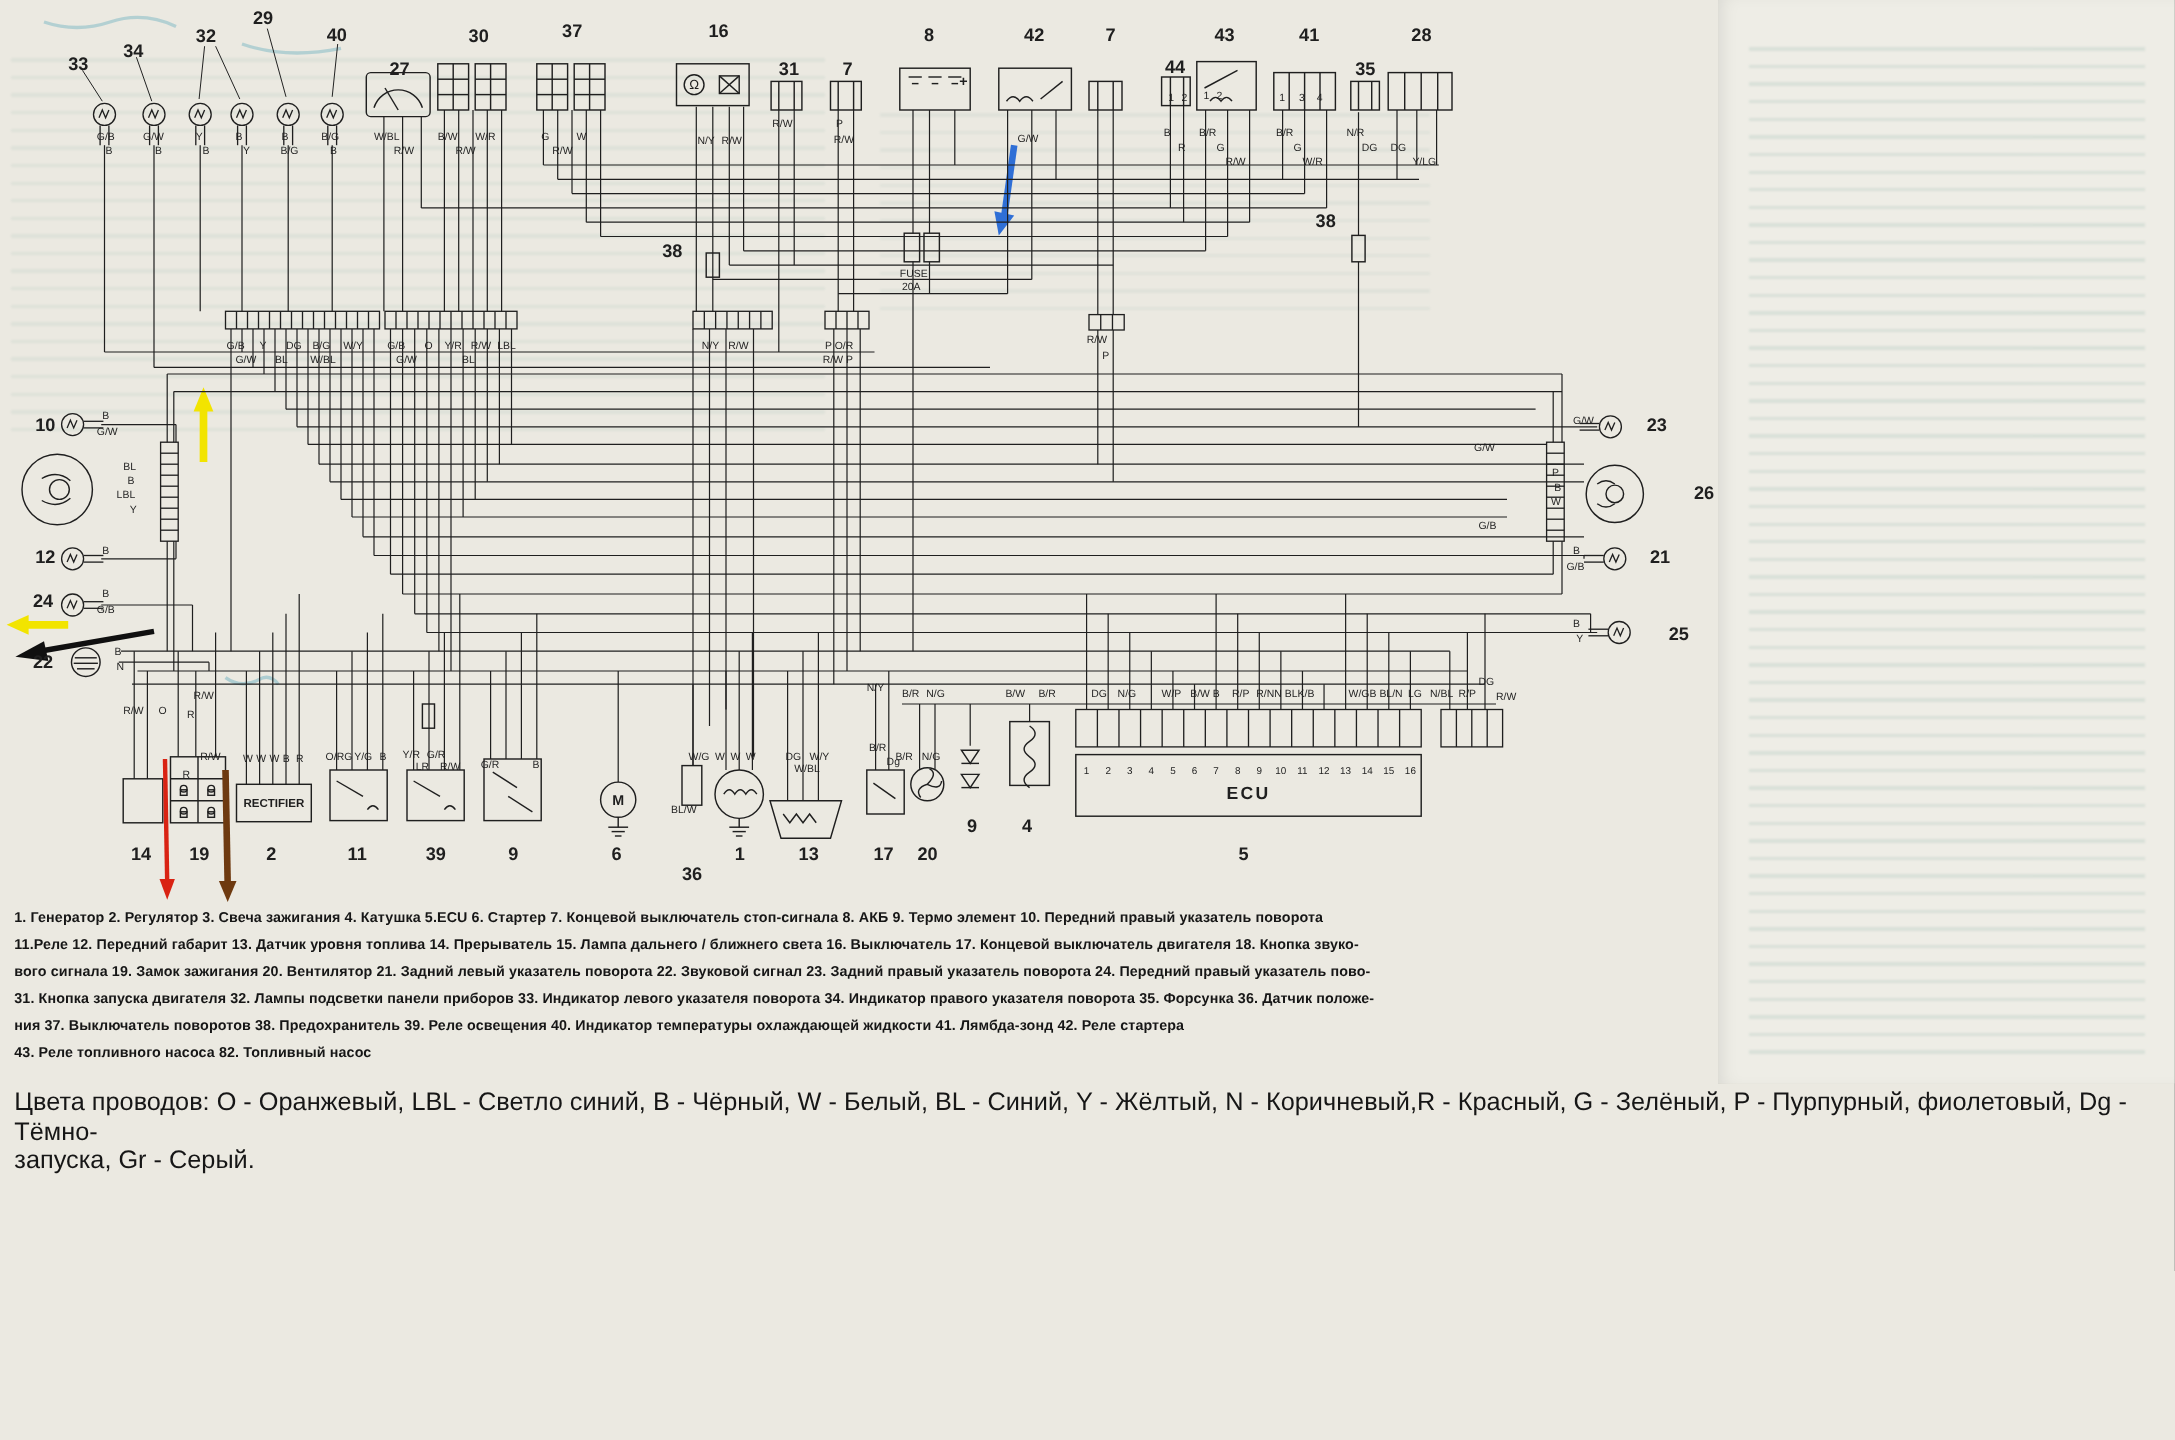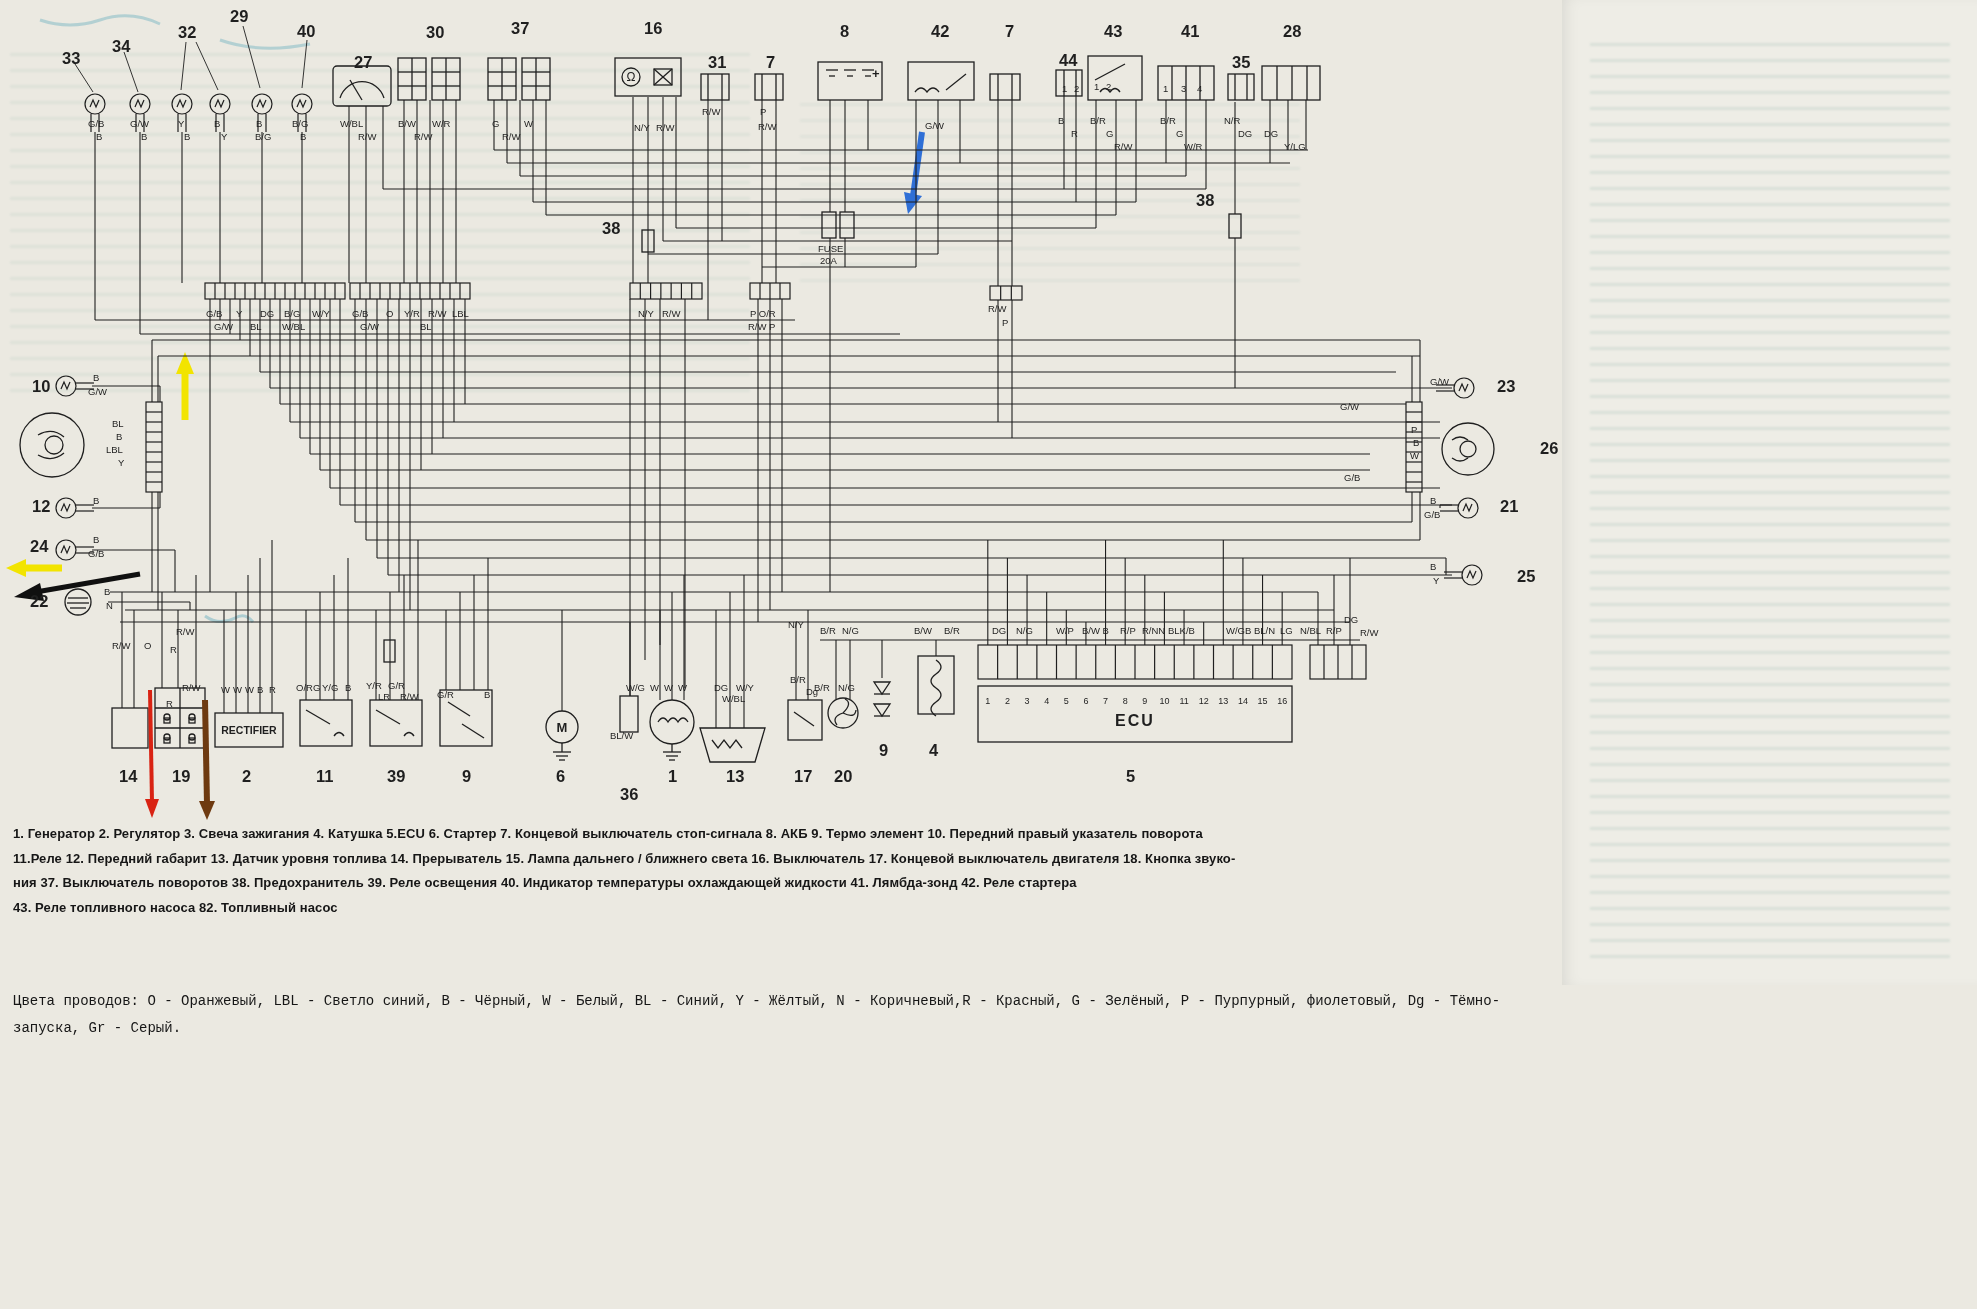--- a/index.html
+++ b/index.html
@@ -6,22 +6,22 @@
   .page{position:relative;width:1977px;height:1309px;background:var(--paper,#ebe9e1);
         font-family:"Liberation Sans",sans-serif;overflow:hidden;}
   .right-page{position:absolute;left:1562px;top:0;width:415px;height:985px;
         background:#eeede6;box-shadow:inset 10px 0 18px -10px rgba(0,0,0,.12);}
   .bleed{position:absolute;opacity:.16;pointer-events:none;
         background:repeating-linear-gradient(to bottom, transparent 0 13px, #6fa296 13px 16px);
         filter:blur(1.1px);}
   #diagram-svg{position:absolute;left:0;top:0;}
   .legend{position:absolute;left:13px;top:822px;width:1585px;font-size:13px;
         line-height:24.6px;color:#161616;letter-spacing:.1px;font-weight:bold;}
-  .wire-colors{position:absolute;left:13px;top:988px;width:1935px;font-size:14px;
-        line-height:26.5px;color:#161616;font-family:Liberation Mono, monospace;}
+  .wire-colors{position:absolute;left:13px;top:988px;width:1935px;font-size:23px;
+        line-height:26.5px;color:#161616;}
   svg text{fill:var(--ink,#1f1f1f);}
   .comp-shape{stroke:var(--ink,#1f1f1f);fill:none;stroke-width:1.3;}
   .boxtext{font-weight:bold;}
 </style>
 </head>
 <body>
 
 <div class="page">
 
   <div class="right-page"></div>
@@ -761,20 +761,22 @@
         <text x="1223.3" y="704" font-size="9" text-anchor="middle">13</text>
         <text x="1242.925" y="704" font-size="9" text-anchor="middle">14</text>
         <text x="1262.55" y="704" font-size="9" text-anchor="middle">15</text>
         <text x="1282.175" y="704" font-size="9" text-anchor="middle">16</text>
       </g>
     </svg>
 
   <div class="legend">
     <div>1. Генератор 2. Регулятор 3. Свеча зажигания 4. Катушка 5.ECU 6. Стартер 7. Концевой выключатель стоп-сигнала 8. АКБ 9. Термо элемент 10. Передний правый указатель поворота</div>
     <div>11.Реле 12. Передний габарит 13. Датчик уровня топлива 14. Прерыватель 15. Лампа дальнего / ближнего света 16. Выключатель 17. Концевой выключатель двигателя 18. Кнопка звуко-</div>
+    <div>вого сигнала 19. Замок зажигания 20. Вентилятор 21. Задний левый указатель поворота 22. Звуковой сигнал 23. Задний правый указатель поворота 24. Передний правый указатель пово-</div>
+    <div>31. Кнопка запуска двигателя 32. Лампы подсветки панели приборов 33. Индикатор левого указателя поворота 34. Индикатор правого указателя поворота 35. Форсунка 36. Датчик положе-</div>
     <div>ния 37. Выключатель поворотов 38. Предохранитель 39. Реле освещения 40. Индикатор температуры охлаждающей жидкости 41. Лямбда-зонд 42. Реле стартера</div>
     <div>43. Реле топливного насоса  82. Топливный насос</div>
   </div>
 
   <div class="wire-colors">
     <div>Цвета проводов: O - Оранжевый, LBL - Светло синий, B - Чёрный, W - Белый, BL - Синий, Y - Жёлтый, N - Коричневый,R - Красный, G - Зелёный, P - Пурпурный, фиолетовый, Dg - Тёмно-</div>
     <div>запуска, Gr - Серый.</div>
   </div>
 
 </div>

